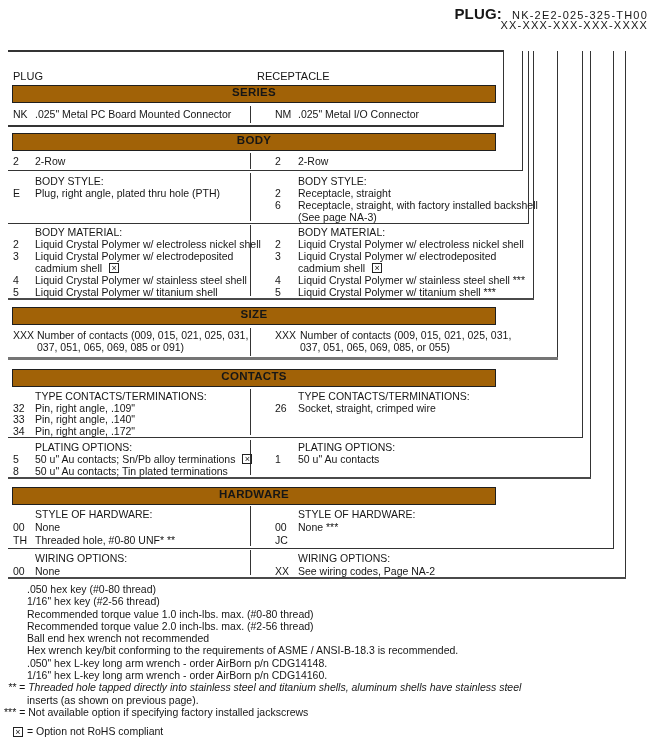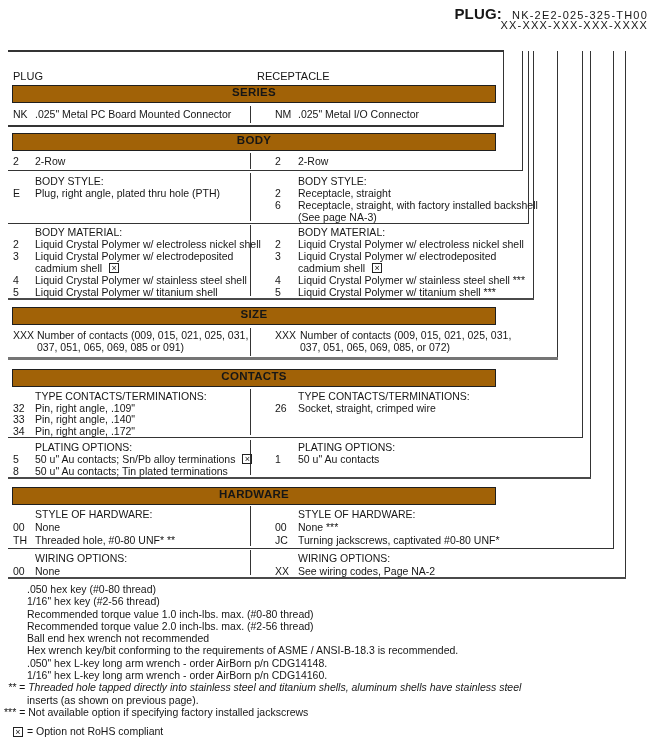--- a/index.html
+++ b/index.html
@@ -219,21 +219,21 @@
       <div class="row wide">
         <span>037, 051, 065, 069, 085 or 091)</span>
       </div>
     </div>
     <div class="rc">
       <div class="row wide">
         <span class="code">XXX</span>
         <span>Number of contacts (009, 015, 021, 025, 031,</span>
       </div>
       <div class="row wide">
-        <span>037, 051, 065, 069, 085, or 072)</span>
+        <span>037, 051, 065, 069, 085, or 055)</span>
       </div>
     </div>
   </div>
 
   <div class="blk" style="top:391px;line-height:11.5px">
     <div class="lc">
       <div class="row"><span>TYPE CONTACTS/TERMINATIONS:</span></div>
       <div class="row">
         <span class="code">32</span>
         <span>Pin, right angle, .109"</span>
@@ -290,21 +290,20 @@
       </div>
     </div>
     <div class="rc">
       <div class="row"><span>STYLE OF HARDWARE:</span></div>
       <div class="row">
         <span class="code">00</span>
         <span>None ***</span>
       </div>
       <div class="row">
         <span class="code">JC</span>
-        <span>Turning jackscrews, captivated #0-80 UNF*</span>
       </div>
     </div>
   </div>
 
   <div class="blk" style="top:552px;line-height:13px">
     <div class="lc">
       <div class="row"><span>WIRING OPTIONS:</span></div>
       <div class="row">
         <span class="code">00</span>
         <span>None</span>

